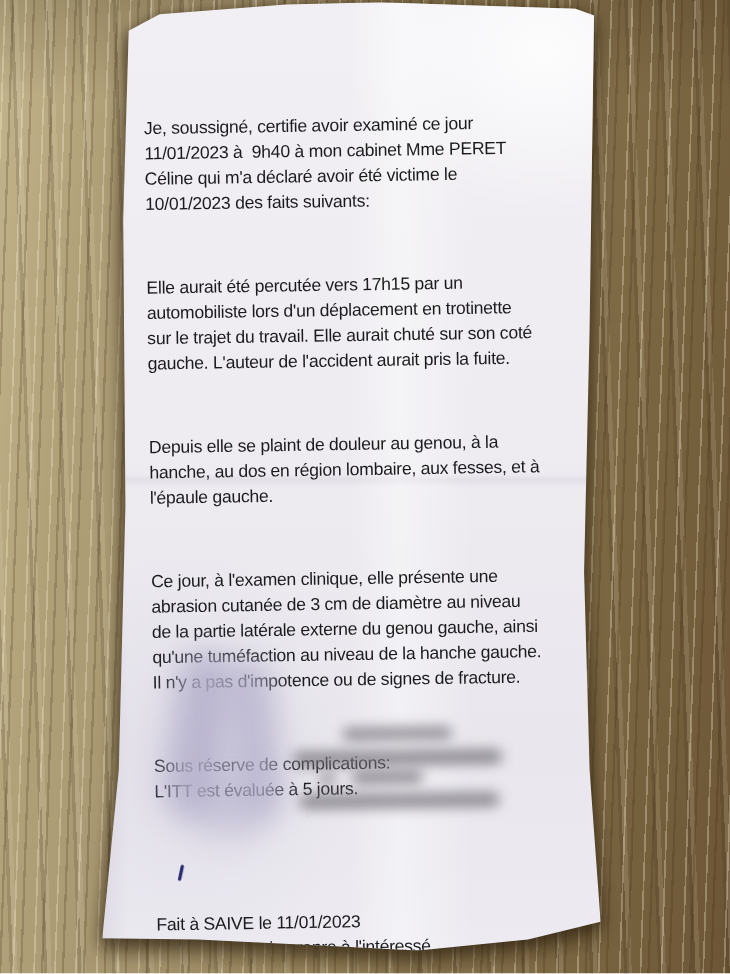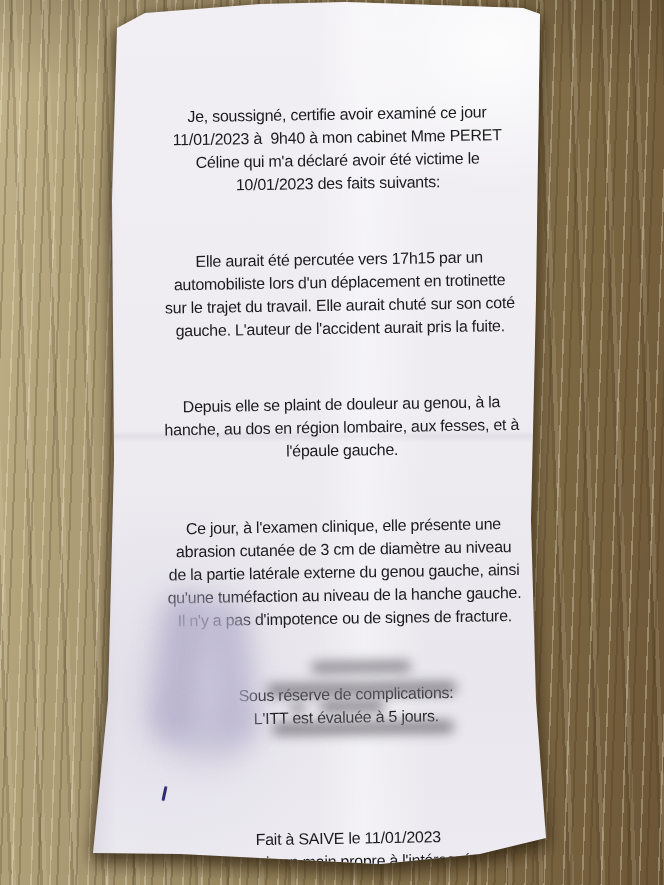--- a/index.html
+++ b/index.html
@@ -44,21 +44,20 @@
       453px 298px, 448px 518px, 453px 698px, 463px 836px,
       397px 852px, 297px 862px, 217px 858px, 97px 852px, 10px 851px,
       25px 698px, 31px 458px, 29px 198px);
     background:
       radial-gradient(260px 210px at 88% 5%, rgba(255,255,255,0.85), rgba(255,255,255,0) 70%),
       radial-gradient(220px 280px at 18% 80%, rgba(203,198,220,0.30), rgba(203,198,220,0) 70%),
       linear-gradient(90deg, rgba(148,141,160,0.22) 0px, rgba(148,141,160,0) 34px),
       linear-gradient(90deg, rgba(0,0,0,0) 50%, rgba(255,255,255,0.38) 60%, rgba(0,0,0,0) 74%),
       linear-gradient(180deg, rgba(0,0,0,0) 49.4%, rgba(124,116,140,0.10) 50%, rgba(0,0,0,0) 50.8%),
       linear-gradient(180deg, #f1eff3 0%, #eeecf1 45%, #e9e7ed 78%, #edebf1 100%);
-    text-align: center;
   }
 
   
   .cert-text {
     position: absolute; left: 47px; top: 58px; width: 412px;
     transform: rotate(-0.9deg); transform-origin: 0 0;
     font-size: 16px; line-height: 23px; letter-spacing: -0.25px;
     color: #1b1b1e; white-space: pre;
   }
   .cert-text p { margin: 0 0 7px 0; }

